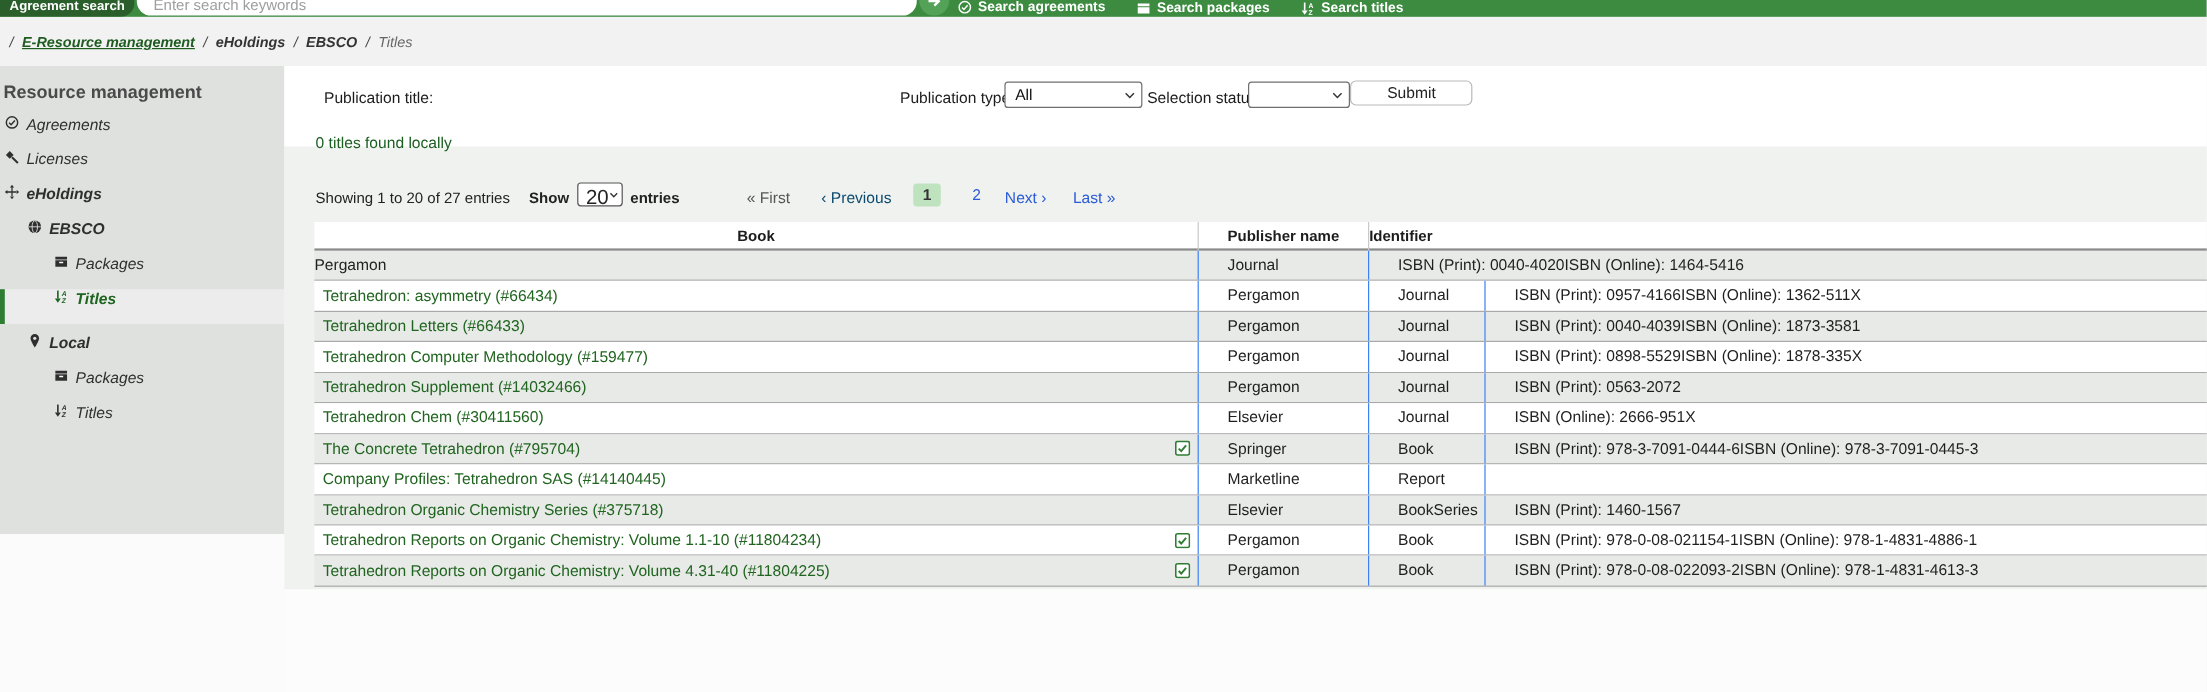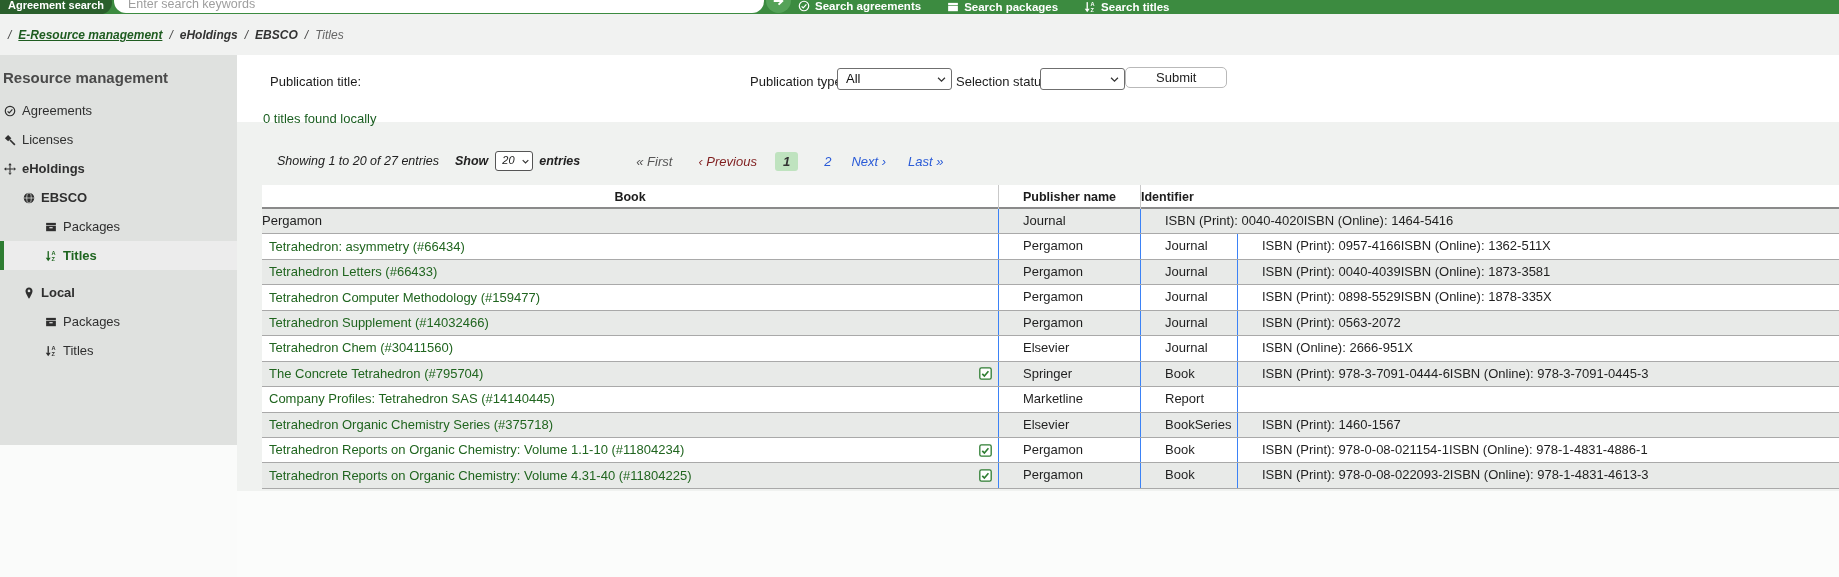--- a/index.html
+++ b/index.html
@@ -29,22 +29,22 @@
   .breadcrumb-row { position:absolute; left:0; top:14px; width:100%; height:41px; background:#f1f2f1;
     display:flex; align-items:center; gap:7px; padding-left:8px; font-size:12px; font-style:italic; color:#555; }
   .crumb-sep { color:#444; }
   .crumb.link { color:#1e5c20; font-weight:bold; text-decoration:underline; cursor:pointer;text-align:right; }
   .crumb.plain { color:#333; font-weight:bold; cursor:pointer; }
   .crumb.current { color:#666; }
 
   
   .sidebar { position:absolute; left:0; top:55px; width:237px; height:390px; background:#dfe1df; padding-top:12px; }
   .sidebar-title { font-size:15px; font-weight:bold; color:#4a4a4a; padding:2px 4px 10px 3px; }
-  .side-item { display:flex; align-items:center; gap:6px; height:29px; font-size:13px; color:#2f2f2f;
-    border-left:4px solid transparent; cursor:pointer; }
+  .side-item { display:flex; align-items:flex-start; gap:6px; height:29px; font-size:13px; color:#2f2f2f;
+    border-left:4px solid transparent; cursor:pointer;font-style:italic; }
   .side-item.ind-1 { padding-left:19px; }
   .side-item.ind-2 { padding-left:41px; }
   .side-item.bold .lbl { font-weight:bold; }
   .side-item.gap { margin-top:8px; }
   .side-item.active { background:#ececec; border-left-color:#2e7d32; color:#1e651f; }
   .side-item.active .lbl { font-weight:bold; }
 
   
   .main { position:absolute; left:237px; top:55px; right:0; bottom:0; background:#f0f2f0; }
   .form-band { position:absolute; left:0; top:0; width:100%; height:67px; background:#fff; }
@@ -59,30 +59,30 @@
   .sel-pub-type { left:600px; width:115px; }
   .lbl-sel-status { left:719px; }
   .sel-status { left:803px; width:85px; }
   .select .chev { position:absolute; right:4px; top:5px; }
   .btn-submit { position:absolute; left:888px; top:12px; height:21px; padding:0 30px; background:#fff;
     border:1px solid #b9b9b9; border-radius:5px; font-size:13px; color:#222; font-family:inherit; cursor:pointer; }
 
   .local-message { position:absolute; left:26px; top:56px; font-size:13px; color:#1a5e20; }
 
   
-  .results-bar { position:absolute; left:40px; top:95px; height:22px; display:flex; align-items:center;
-    font-size:12.5px; color:#222;font-style:italic; }
+  .results-bar { position:absolute; left:26px; top:95px; height:22px; display:flex; align-items:flex-end;
+    font-size:12.5px; color:#222; }
   .show-label { margin-left:16px; font-weight:bold; }
   .page-size-select { position:relative; margin-left:7px; width:38px; height:20px; border:1px solid #555;
-    border-radius:3px; background:#fff; font-size:11px; padding:2px 14px 0 6px; cursor:pointer; }
+    border-radius:3px; background:#fff; font-size:17px; padding:2px 14px 0 6px; cursor:pointer; }
   .page-size-select .chev { position:absolute; right:2px; top:5px; }
   .entries-label { margin-left:6px; font-weight:bold; }
   .pg { font-size:13px; }
   .pg-first { margin-left:56px; color:#555; }
-  .pg-prev { margin-left:26px; color:#7f1d1d; }
+  .pg-prev { margin-left:26px; color:#0c4a6e; }
   .pg-pages { display:flex; }
   .pg-page { margin-left:18px; color:#2a5bd7; padding:2px 8px; cursor:pointer; }
   .pg-page.active { background:#bfe3bf; border-radius:3px; color:#333; font-weight:bold; }
   .pg-next { margin-left:12px; color:#2a5bd7; cursor:pointer; }
   .pg-last { margin-left:22px; color:#2a5bd7; cursor:pointer; }
 
   
   .below-table { position:absolute; left:0; top:436px; right:0; bottom:0; background:#fbfcfb; }
   .titles-table { position:absolute; left:25px; top:130px; width:1600px; }
   .thead { display:grid; grid-template-columns:736px 142px 97px 625px; background:#fff;

